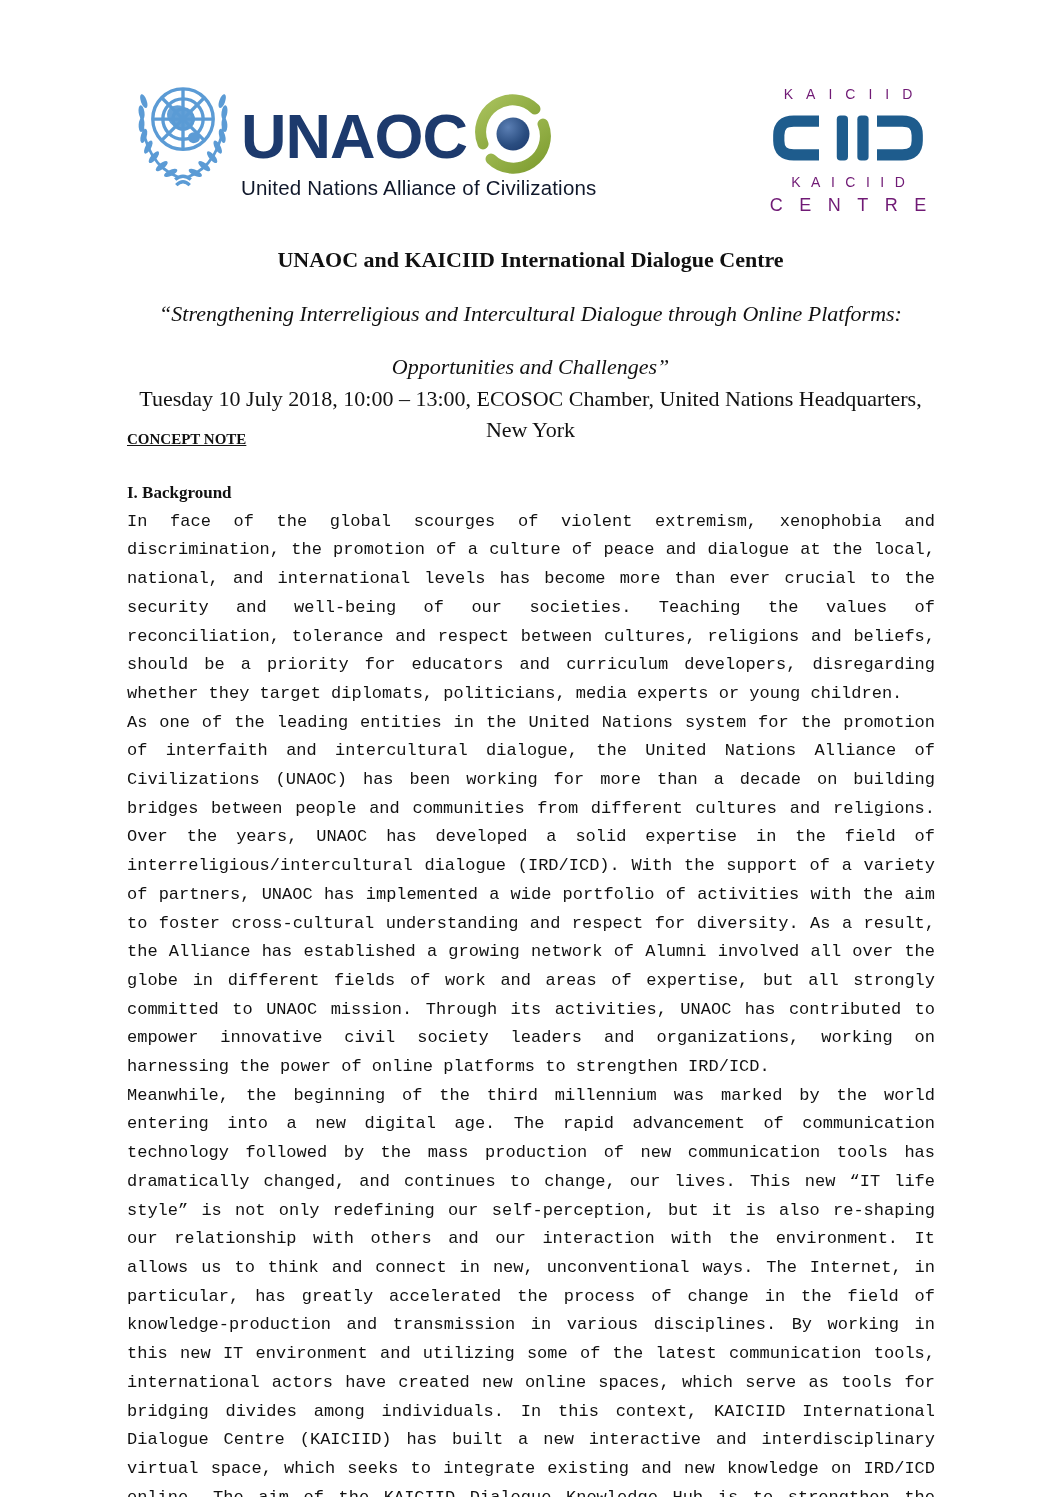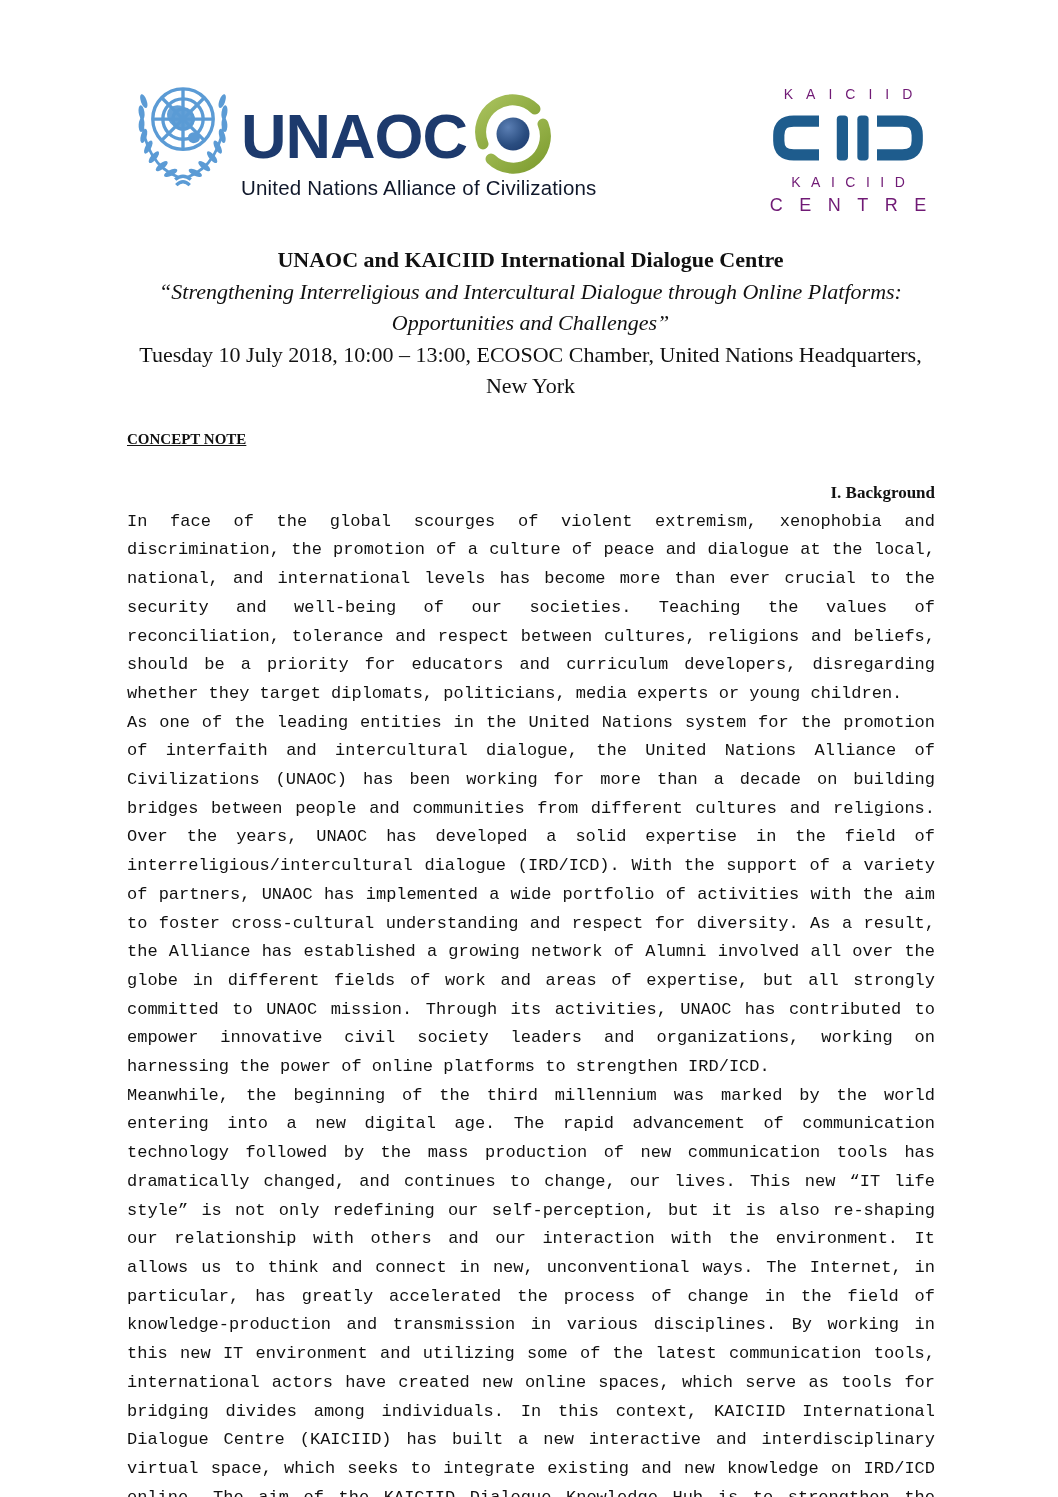--- a/index.html
+++ b/index.html
@@ -78,21 +78,21 @@
   .title-block {
     position: absolute;
     top: 244px;
     left: 127px;
     right: 124px;
     text-align: center;
     font-size: 22px;
     line-height: 31.5px;
   }
   .doc-title { font-weight: bold; }
-  .doc-subtitle { font-style: italic; }
+  .doc-subtitle { font-style: italic; margin-top: 22px; }
   
   .concept-note {
     position: absolute;
     top: 419px;
     left: 127px;
     right: 124px;
     text-align: left;
     font-size: 15px;
     font-weight: bold;
     margin-top: 12px;
@@ -100,21 +100,21 @@
   .concept-note span { text-decoration: underline; }
   
   .body-block {
     position: absolute;
     top: 479px;
     left: 127px;
     width: 808px;
     font-size: 17px;
     line-height: 28.7px;
   }
-  .section-heading { font-weight: bold; text-align: right; }
+  .section-heading { font-weight: bold; }
   .body-block p { text-align: justify; font-family: Liberation Mono, monospace; }
 </style>
 </head>
 <body>
 
 <div class="page">
 
   <div class="logos">
 
     <div class="unaoc-logo">

